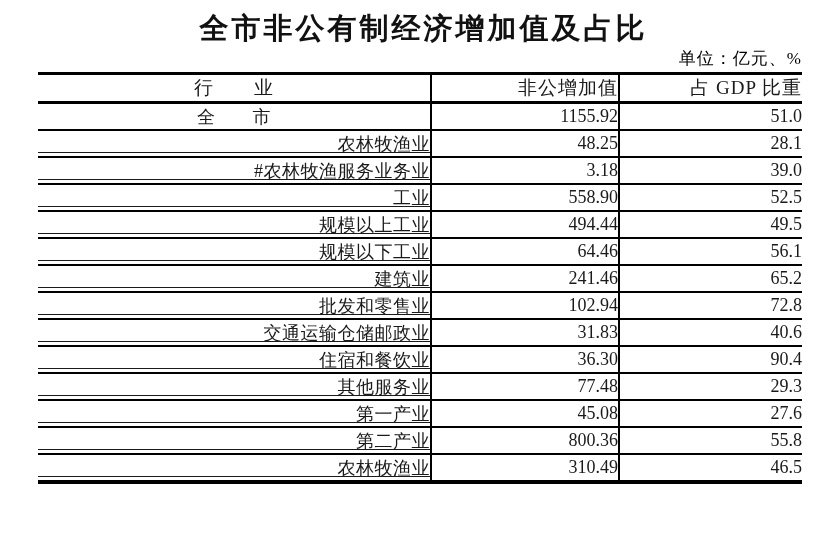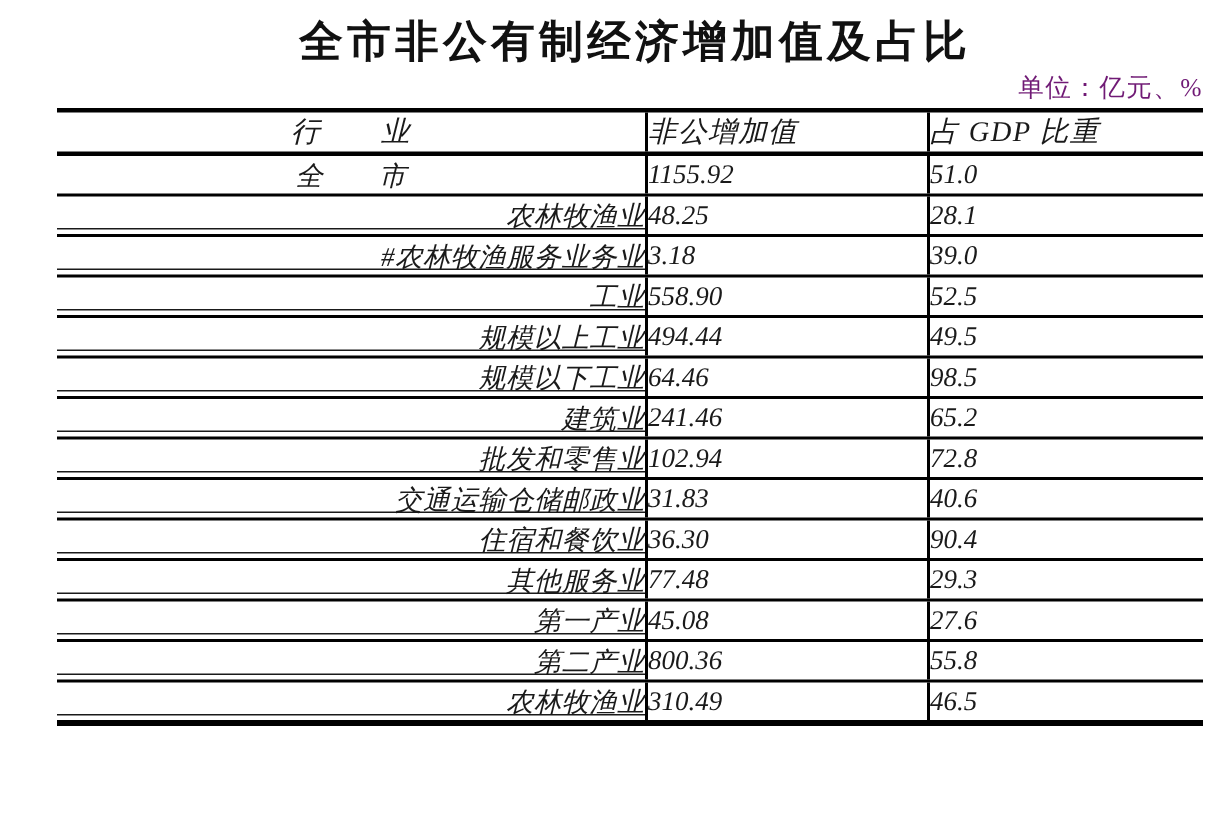--- a/index.html
+++ b/index.html
@@ -23,28 +23,27 @@
     letter-spacing: 3px;
     color: #111;
   }
   .unit-note {
     width: 764px;
     margin: 2px 0 0 22px;
     text-align: right;
     font-size: 17px;
     line-height: 22px;
     letter-spacing: 1px;
-    color: #701a75;
+    color: #000000;
   }
   table.data-table {
     width: 764px;
     margin: 2px 0 0 22px;
     border-collapse: collapse;
     table-layout: fixed;
-    font-style: italic;
   }
   col.c1 { width: 393px; }
   col.c2 { width: 188px; }
   col.c3 { width: 183px; }
   thead th {
     border-top: 3px solid #000;
     border-bottom: 3px solid #000;
     font-weight: normal;
     font-size: 19px;
     height: 25px;
@@ -56,21 +55,21 @@
     border-bottom: 2px solid #000;
     height: 25px;
     font-size: 18px;
     padding: 0;
     vertical-align: middle;
   }
   tbody tr:last-child td { border-bottom: 4px solid #000; }
   th.col-value, th.col-share,
   td.col-value, td.col-share {
     border-left: 2px solid #000;
-    text-align: left;
+    text-align: right;
   }
   td.col-industry {
     text-align: right;
     padding-left: 4px;
     letter-spacing: 0.5px;
   }
   td.col-industry.center { text-align: center; padding-left: 0; }
   td.col-industry.sub { padding-left: 11px; }
   td.col-industry.underlined {
     background-image: linear-gradient(#1a1a1a, #1a1a1a);
@@ -120,21 +119,21 @@
           <td class="col-share">52.5</td>
         </tr>
         <tr>
           <td class="col-industry underlined">规模以上工业</td>
           <td class="col-value">494.44</td>
           <td class="col-share">49.5</td>
         </tr>
         <tr>
           <td class="col-industry underlined">规模以下工业</td>
           <td class="col-value">64.46</td>
-          <td class="col-share">98.5</td>
+          <td class="col-share">56.1</td>
         </tr>
         <tr>
           <td class="col-industry underlined">建筑业</td>
           <td class="col-value">241.46</td>
           <td class="col-share">65.2</td>
         </tr>
         <tr>
           <td class="col-industry underlined">批发和零售业</td>
           <td class="col-value">102.94</td>
           <td class="col-share">72.8</td>

